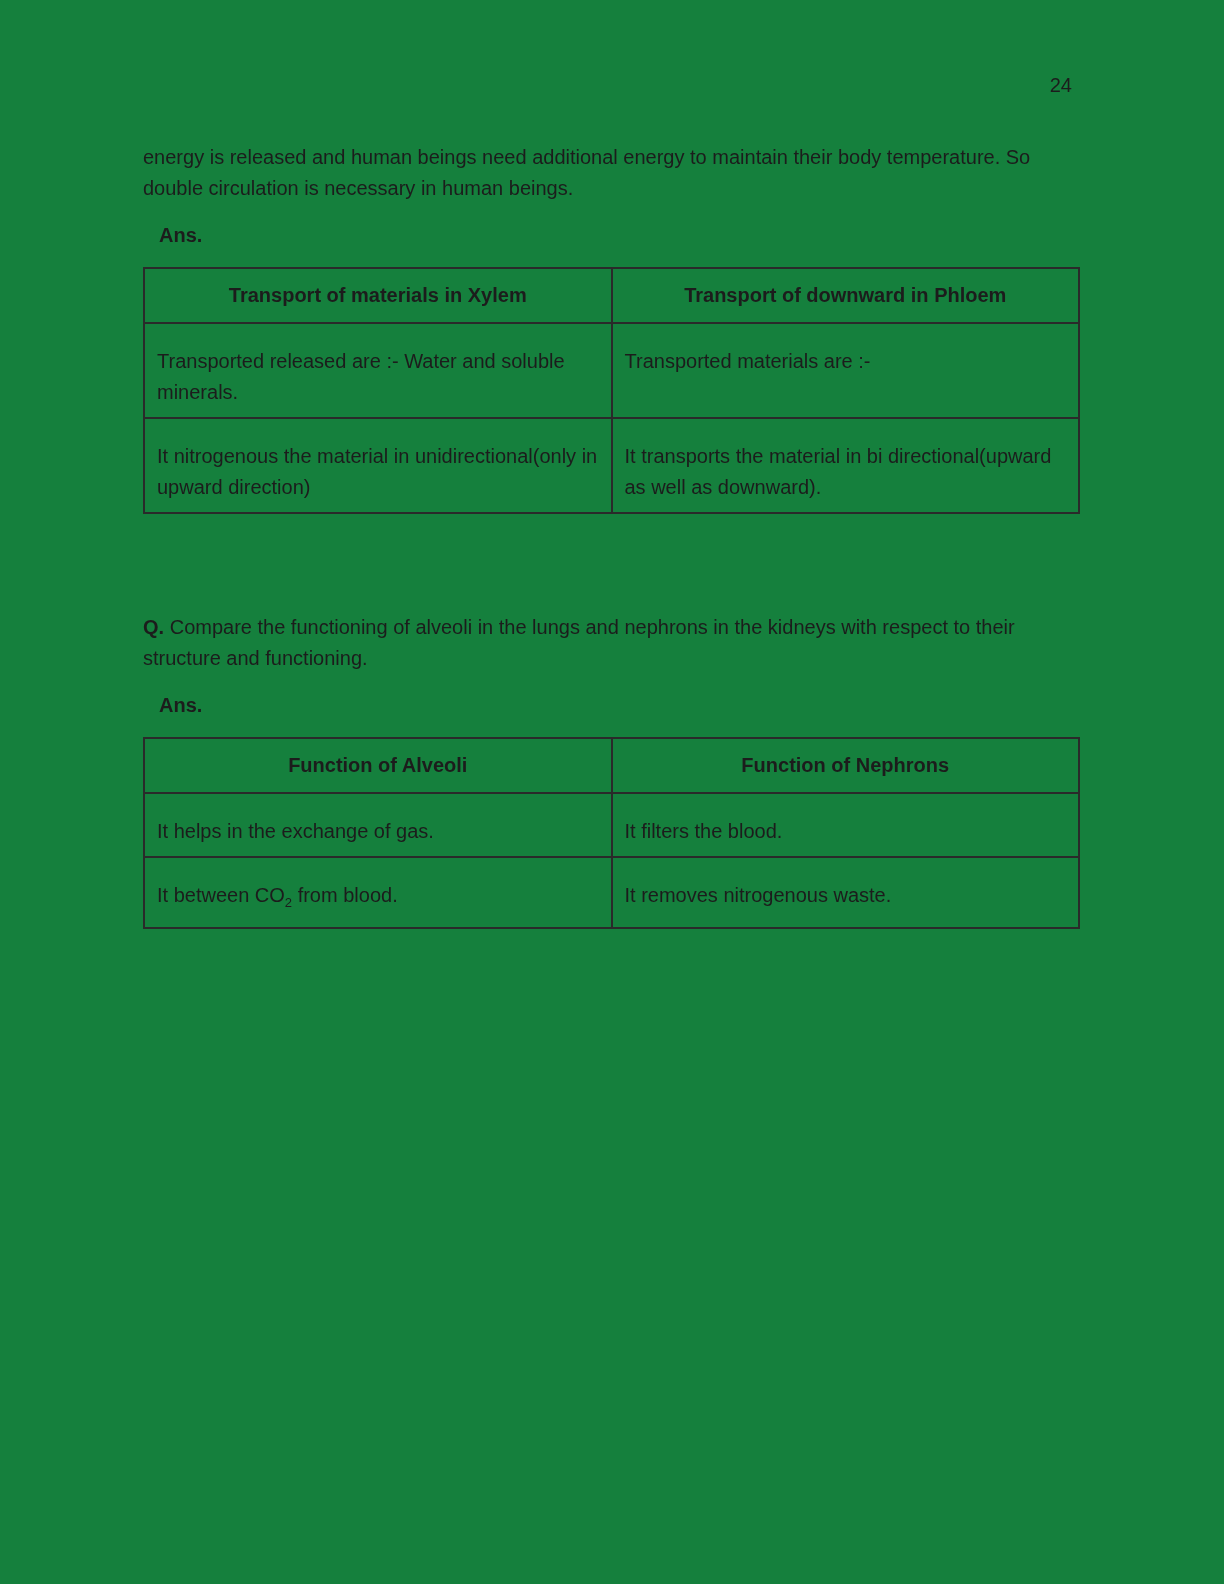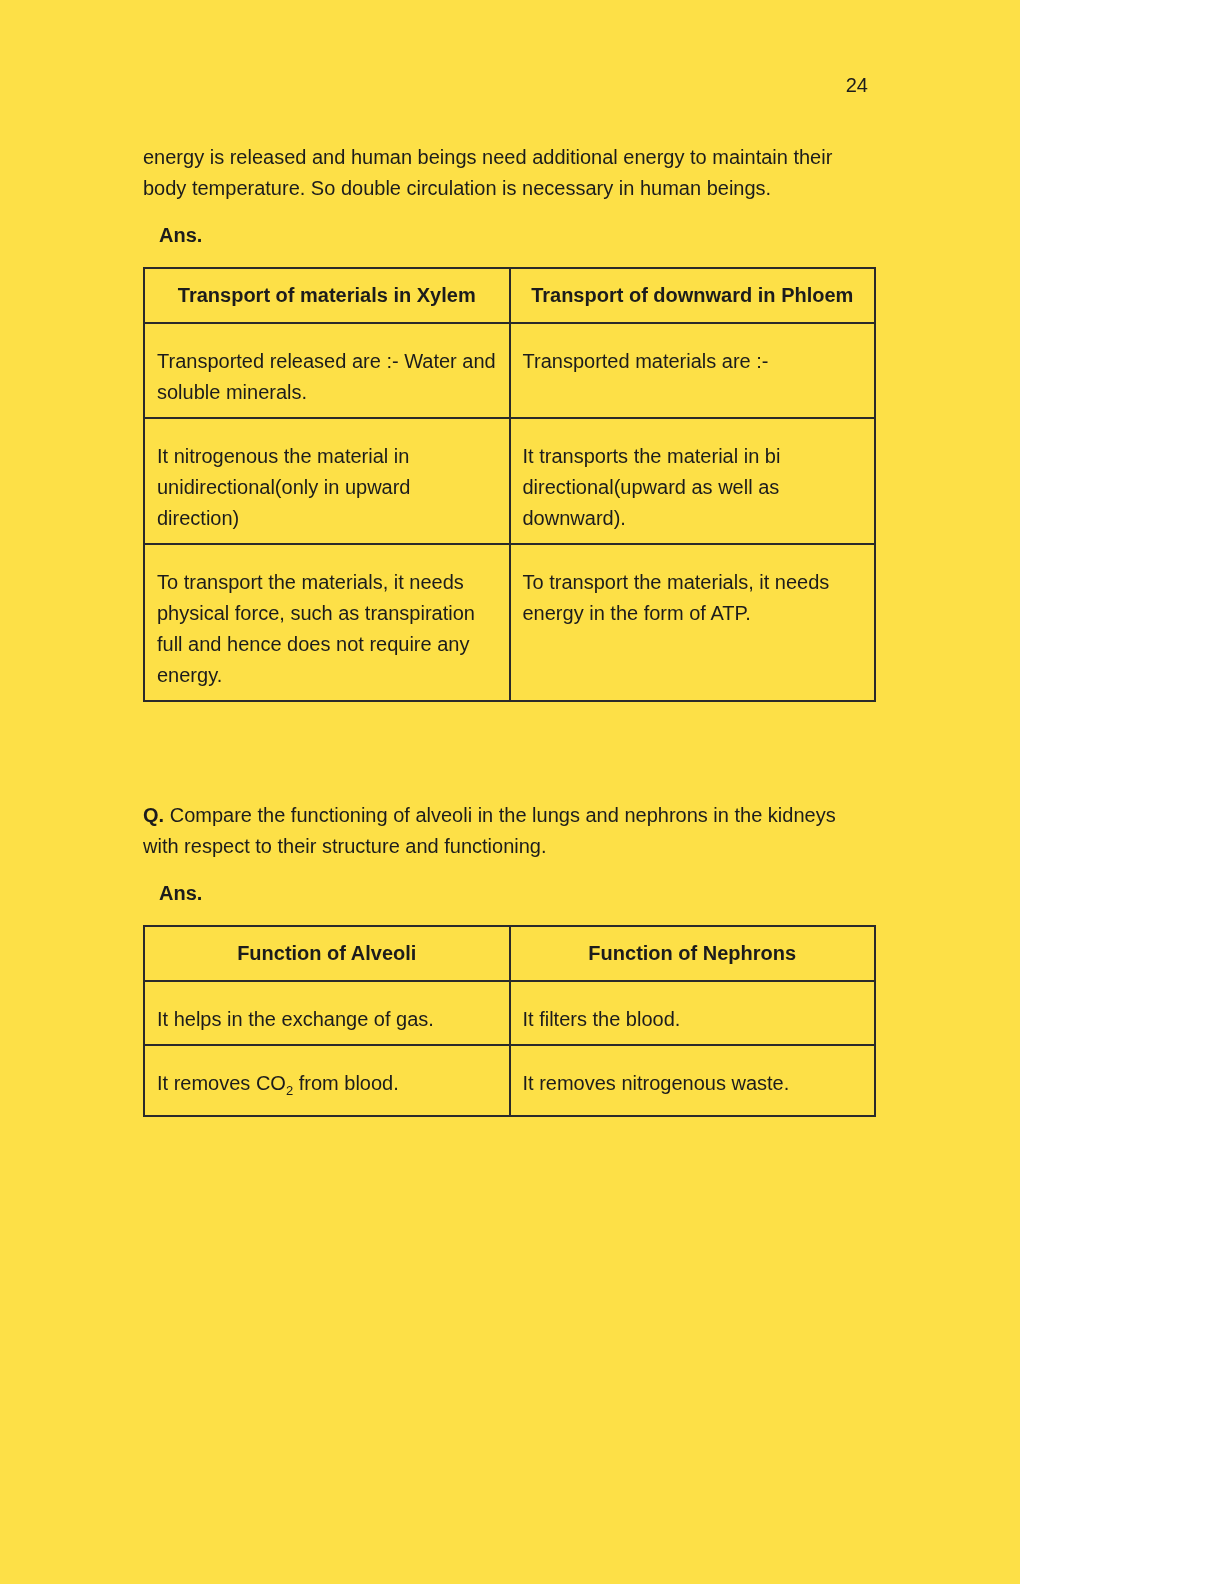--- a/index.html
+++ b/index.html
@@ -1,21 +1,21 @@
 <!DOCTYPE html>
 <html><head>
 <meta charset="utf-8">
 <style>
   * { box-sizing: border-box; }
   html, body { margin: 0; padding: 0; background: #ffffff; }
   .page {
     position: relative;
-    width: 1020px;
+    width: 1224px;
     height: 1584px;
-    background: #fde047;
+    background: #15803d;
     font-family: "Liberation Sans", sans-serif;
     font-size: 20px;
     line-height: 31px;
     color: #1c1c1c;
     overflow: hidden;
   }
   .content {
     padding: 0 144px 0 143px;
   }
   .page-number {
@@ -84,24 +84,20 @@
         </thead>
         <tbody>
           <tr>
             <td>Transported released are :- Water and soluble minerals.</td>
             <td>Transported materials are :-</td>
           </tr>
           <tr>
             <td>It nitrogenous the material in unidirectional(only in upward direction)</td>
             <td>It transports the material in bi directional(upward as well as downward).</td>
           </tr>
-          <tr>
-            <td>To transport the materials, it needs physical force, such as transpiration full and hence does not require any energy.</td>
-            <td>To transport the materials, it needs energy in the form of ATP.</td>
-          </tr>
         </tbody>
       </table>
     </div>
 
     <div>
       <p class="q-line-2"><span class="bold">Q.</span><span> Compare the functioning of alveoli in the lungs and nephrons in the kidneys with respect to their structure and functioning.</span></p>
       <p class="ans-line">Ans.</p>
 
       <table class="qa-table">
         <thead>
@@ -109,21 +105,21 @@
             <th>Function of Alveoli</th>
             <th>Function of Nephrons</th>
           </tr>
         </thead>
         <tbody>
           <tr>
             <td>It helps in the exchange of gas.</td>
             <td>It filters the blood.</td>
           </tr>
           <tr>
-            <td><span>It removes CO</span><span class="sub-script">2</span><span> from blood.</span></td>
+            <td><span>It between CO</span><span class="sub-script">2</span><span> from blood.</span></td>
             <td>It removes nitrogenous waste.</td>
           </tr>
         </tbody>
       </table>
     </div>
 
   </div>
 </div>
 
 </body></html>

